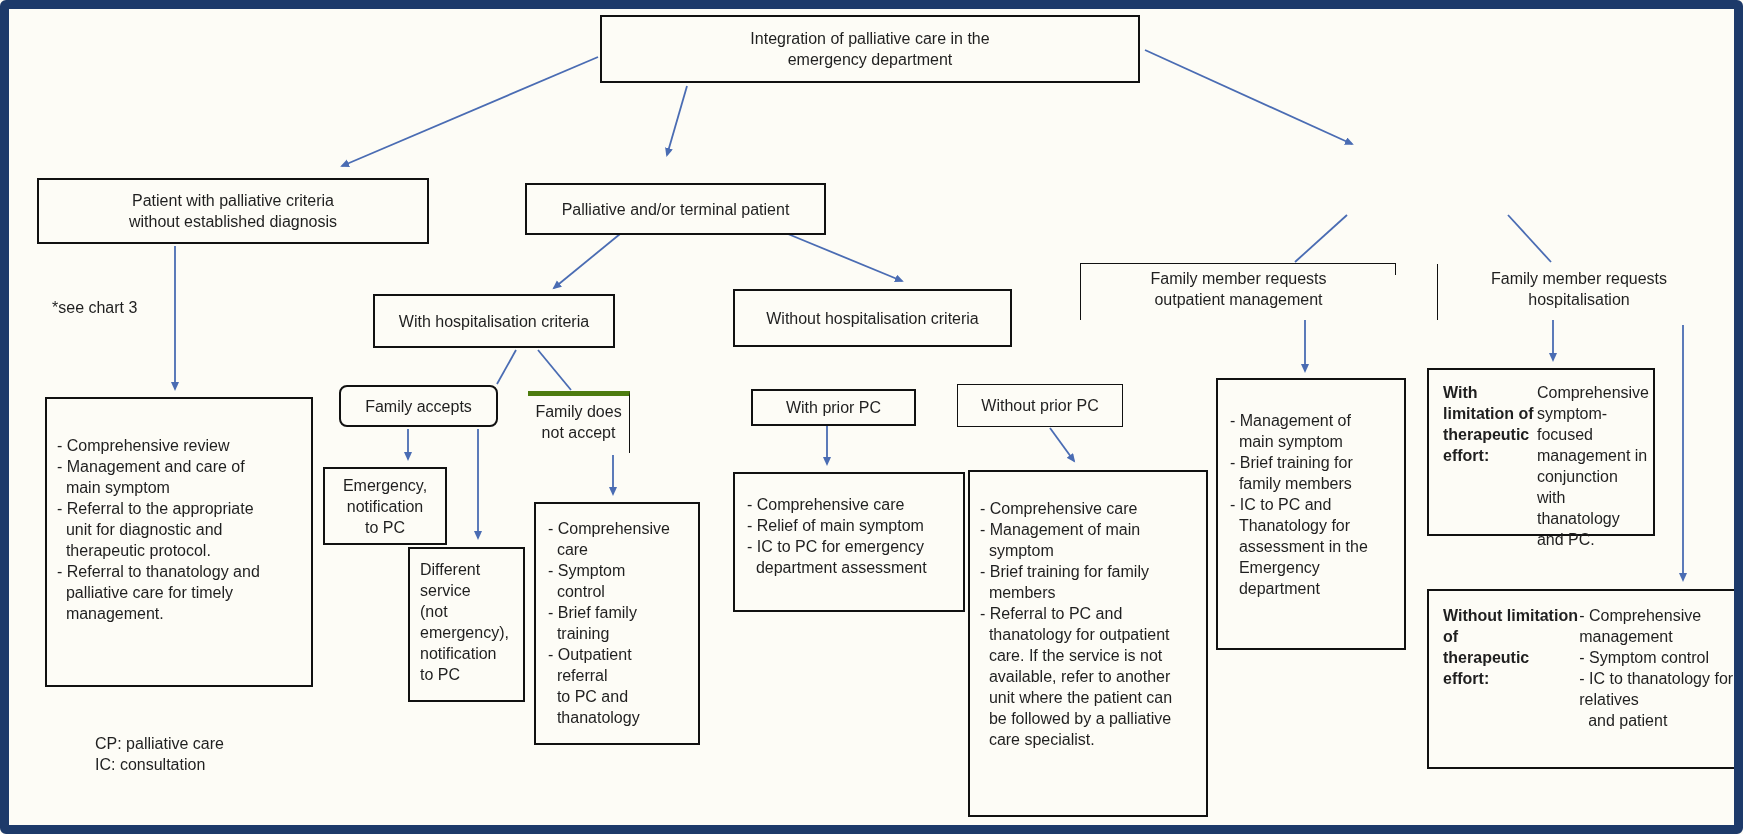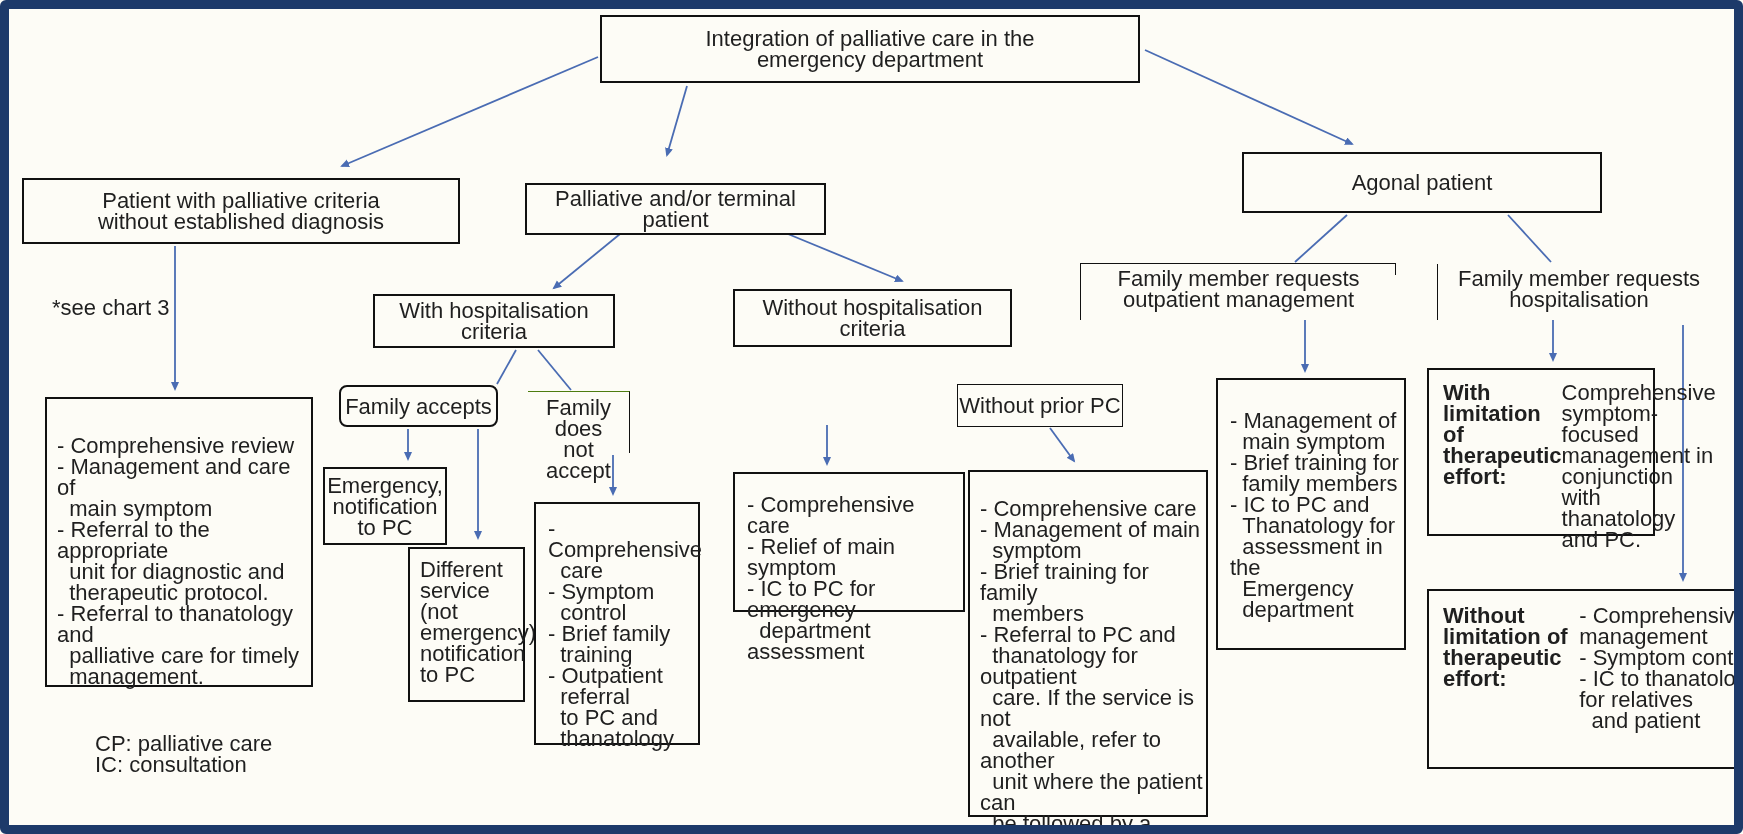--- a/index.html
+++ b/index.html
@@ -1,34 +1,34 @@
 <!DOCTYPE html>
 <html><head>
 <meta charset="utf-8">
 <style>
   html,body{margin:0;padding:0;background:#ffffff;}
   .stage{
     position:relative;width:1743px;height:834px;overflow:hidden;
     background:#fdfcf6;color:#1f1f1f;
     font-family:"Liberation Sans", sans-serif;
-    font-size:22px;line-height:21px;
+    font-size:16px;line-height:21px;
   }
   .frame{position:absolute;inset:0;border:9px solid #1d3a6a;border-radius:6px;pointer-events:none;z-index:5;}
   .wires{position:absolute;inset:0;z-index:1;}
   .node{
     position:absolute;box-sizing:border-box;background:#fdfcf6;
     border:2px solid #111;display:flex;align-items:center;justify-content:center;
     text-align:center;white-space:pre-wrap;z-index:2;
   }
   .list{
     align-items:flex-start;justify-content:flex-start;text-align:left;
     flex-direction:row;
   }
   .thin{border-width:1px;}
-  .open-topright{border:none;border-top:1px solid #4d7c0f;border-right:1px solid #111;align-items:flex-start;padding-top:5px;}
+  .open-topright{border:none;border-top:5px solid #4d7c0f;border-right:1px solid #111;align-items:flex-start;padding-top:5px;}
   .bracket-top-left{border:none;border-top:1px solid #111;border-left:1px solid #111;align-items:flex-start;padding-top:4px;}
   .bracket-left{border:none;border-left:1px solid #111;align-items:flex-start;padding-top:4px;}
   .tick{position:absolute;width:1px;background:#111;z-index:2;}
   .plain{position:absolute;background:transparent;border:none;white-space:pre-wrap;z-index:2;}
   .hdr{font-weight:bold;display:block;white-space:pre-wrap;}
   .bdy{display:block;white-space:pre-wrap;}
 </style>
 </head>
 <body>
 
@@ -58,21 +58,21 @@
       <line x1="1553" y1="313" x2="1553" y2="360" marker-end="url(#ah)"></line>
       <line x1="1683" y1="325" x2="1683" y2="580" marker-end="url(#ah)"></line>
       <line x1="1347" y1="215" x2="1295" y2="262"></line>
       <line x1="1508" y1="215" x2="1551" y2="262"></line>
     </g>
   </svg>
 
   <div class="node" style="left:600px;top:15px;width:540px;height:68px;"><span>Integration of palliative care in the
 emergency department</span></div>
 
-  <div class="node" style="left:22px;top:178px;width:438px;height:66px;"><span>Patient with palliative criteria
+  <div class="node" style="left:37px;top:178px;width:392px;height:66px;"><span>Patient with palliative criteria
 without established diagnosis</span></div>
 
   <div class="plain" style="left:52px;top:297px;width:150px;">*see chart 3</div>
 
   <div class="node list" style="left:45px;top:397px;width:268px;height:290px;padding:36px 8px 8px 10px;"><span>- Comprehensive review
 - Management and care of
   main symptom
 - Referral to the appropriate
   unit for diagnostic and
   therapeutic protocol.
@@ -109,20 +109,21 @@
   care
 - Symptom
   control
 - Brief family
   training
 - Outpatient
   referral
   to PC and
   thanatology</span></div>
 
+  <div class="node" style="left:751px;top:389px;width:165px;height:37px;"><span>With prior PC</span></div>
 
   <div class="node thin" style="left:957px;top:384px;width:166px;height:43px;"><span>Without prior PC</span></div>
 
   <div class="node list" style="left:733px;top:472px;width:232px;height:140px;padding:20px 4px 4px 12px;"><span>- Comprehensive care
 - Relief of main symptom
 - IC to PC for emergency
   department assessment</span></div>
 
   <div class="node list" style="left:968px;top:470px;width:240px;height:347px;padding:26px 2px 2px 10px;"><span>- Comprehensive care
 - Management of main
@@ -130,21 +131,20 @@
 - Brief training for family
   members
 - Referral to PC and
   thanatology for outpatient
   care. If the service is not
   available, refer to another
   unit where the patient can
   be followed by a palliative
   care specialist.</span></div>
 
-  <div class="node" style="left:1242px;top:152px;width:360px;height:61px;"><span>Agonal patient</span></div>
 
   <div class="node bracket-top-left" style="left:1080px;top:263px;width:316px;height:57px;"><span style="display:block;width:100%;text-align:center;">Family member requests
 outpatient management</span></div>
   <div class="tick" style="left:1395px;top:263px;height:12px;"></div>
 
   <div class="node bracket-left" style="left:1437px;top:264px;width:283px;height:56px;"><span style="display:block;width:100%;text-align:center;">Family member requests
 hospitalisation</span></div>
 
   <div class="node list" style="left:1216px;top:378px;width:190px;height:272px;padding:30px 2px 2px 12px;"><span>- Management of
   main symptom

